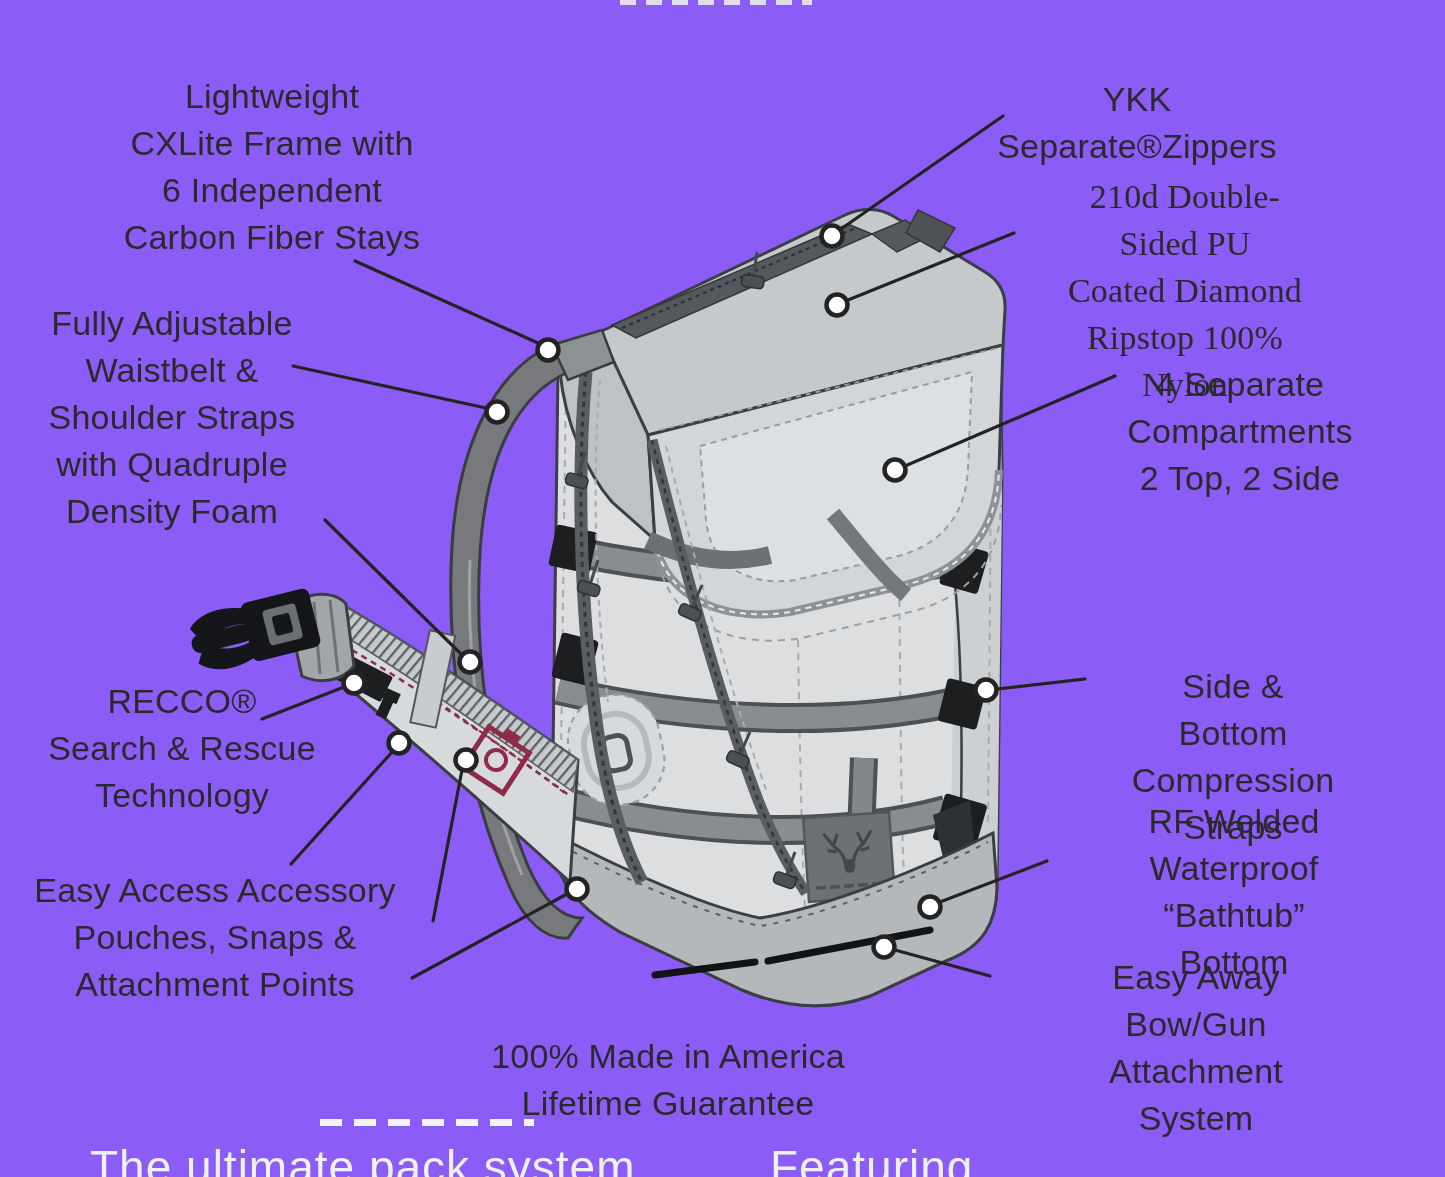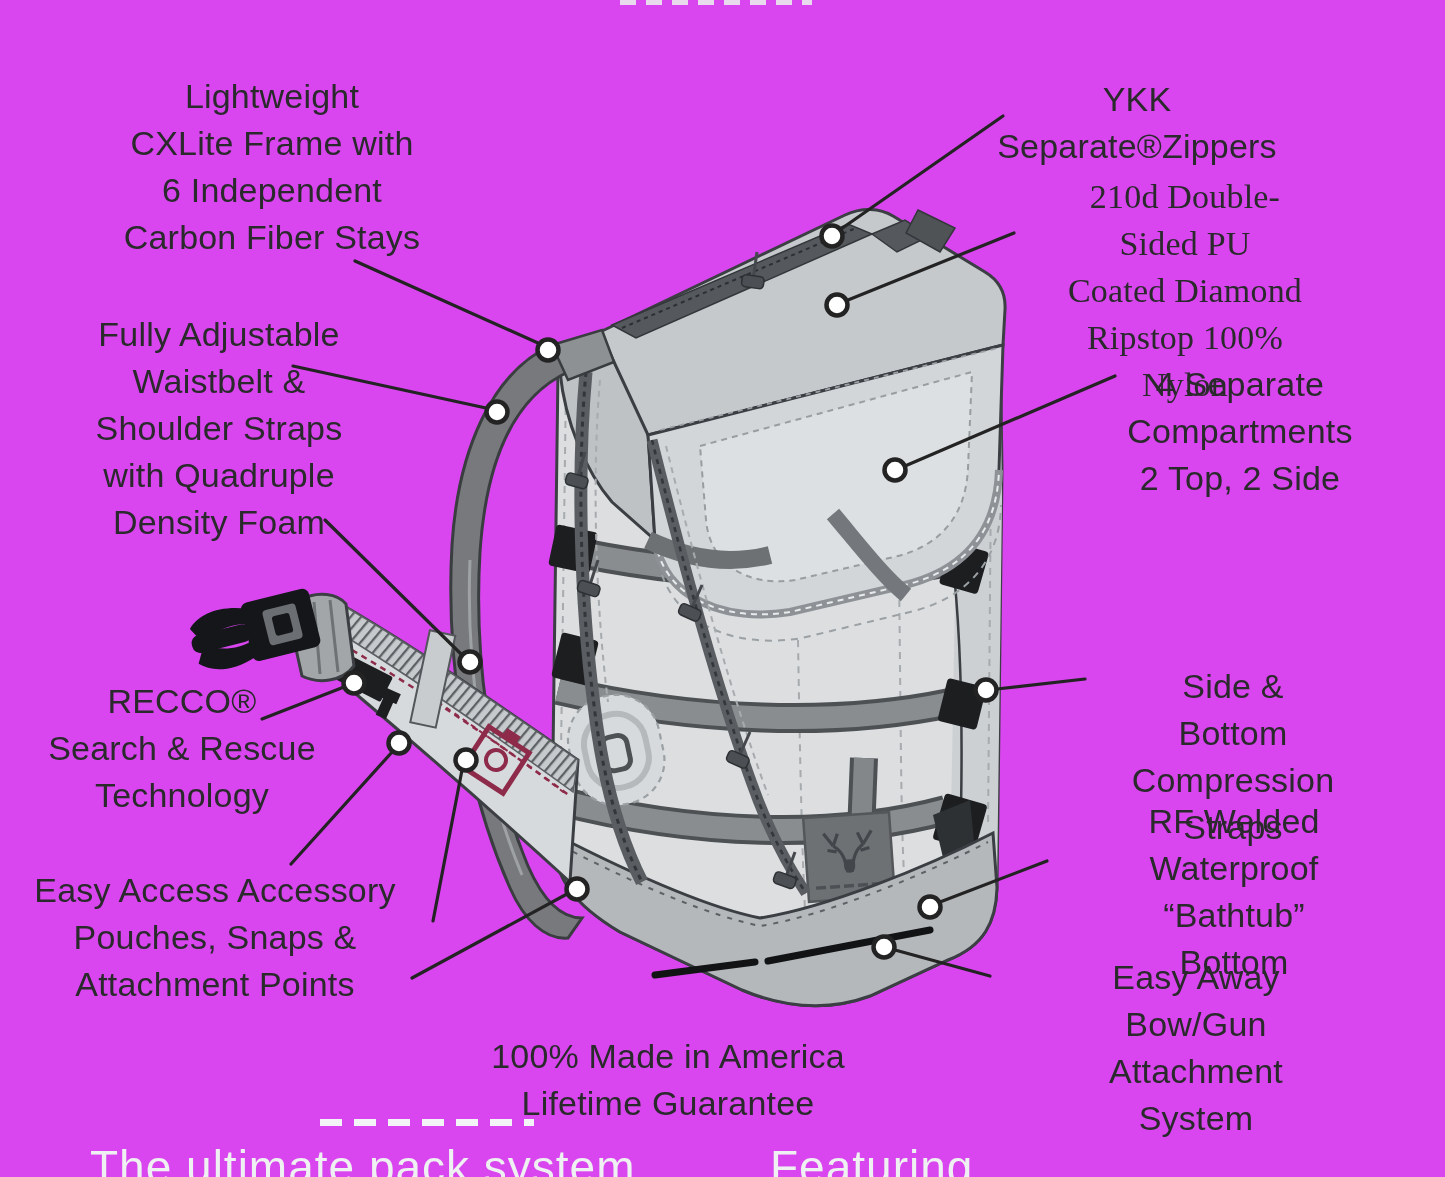--- a/index.html
+++ b/index.html
@@ -1,19 +1,19 @@
 <!DOCTYPE html>
 <html><head>
 <meta charset="utf-8">
 <style>
   html,body{margin:0;padding:0;background:#ffffff;}
   .canvas{
     position:relative;
     width:1445px;height:1177px;
-    background:#d946ef;
+    background:#8b5cf6;
     overflow:hidden;
     font-family:"Liberation Sans","DejaVu Sans",sans-serif;
   }
   .art{position:absolute;left:0;top:0;}
   .callout-label{
     position:absolute;
     transform:translateX(-50%);
     text-align:center;
     white-space:pre-line;
     color:#2a2a2c;
@@ -253,21 +253,21 @@
   </svg>
 
   <div class="callout-label" style="left:272px;top:73px;">Lightweight
 CXLite Frame with
 6 Independent
 Carbon Fiber Stays</div>
   <div class="callout-label" style="left:1137px;top:76px;">YKK Separate®Zippers</div>
   <div class="callout-label" style="left:1185px;top:173px;font-family:Liberation Serif, serif;">210d Double-Sided PU
 Coated Diamond
 Ripstop 100% Nylon</div>
-  <div class="callout-label" style="left:172px;top:311px;margin-left:47px;">Fully Adjustable
+  <div class="callout-label" style="left:172px;top:300px;">Fully Adjustable
 Waistbelt &amp;
 Shoulder Straps
 with Quadruple
 Density Foam</div>
   <div class="callout-label" style="left:1240px;top:361px;text-align:center;">4 Separate
 Compartments
 2 Top, 2 Side</div>
   <div class="callout-label" style="left:182px;top:678px;text-align:center;">RECCO®
 Search &amp; Rescue
 Technology</div>

